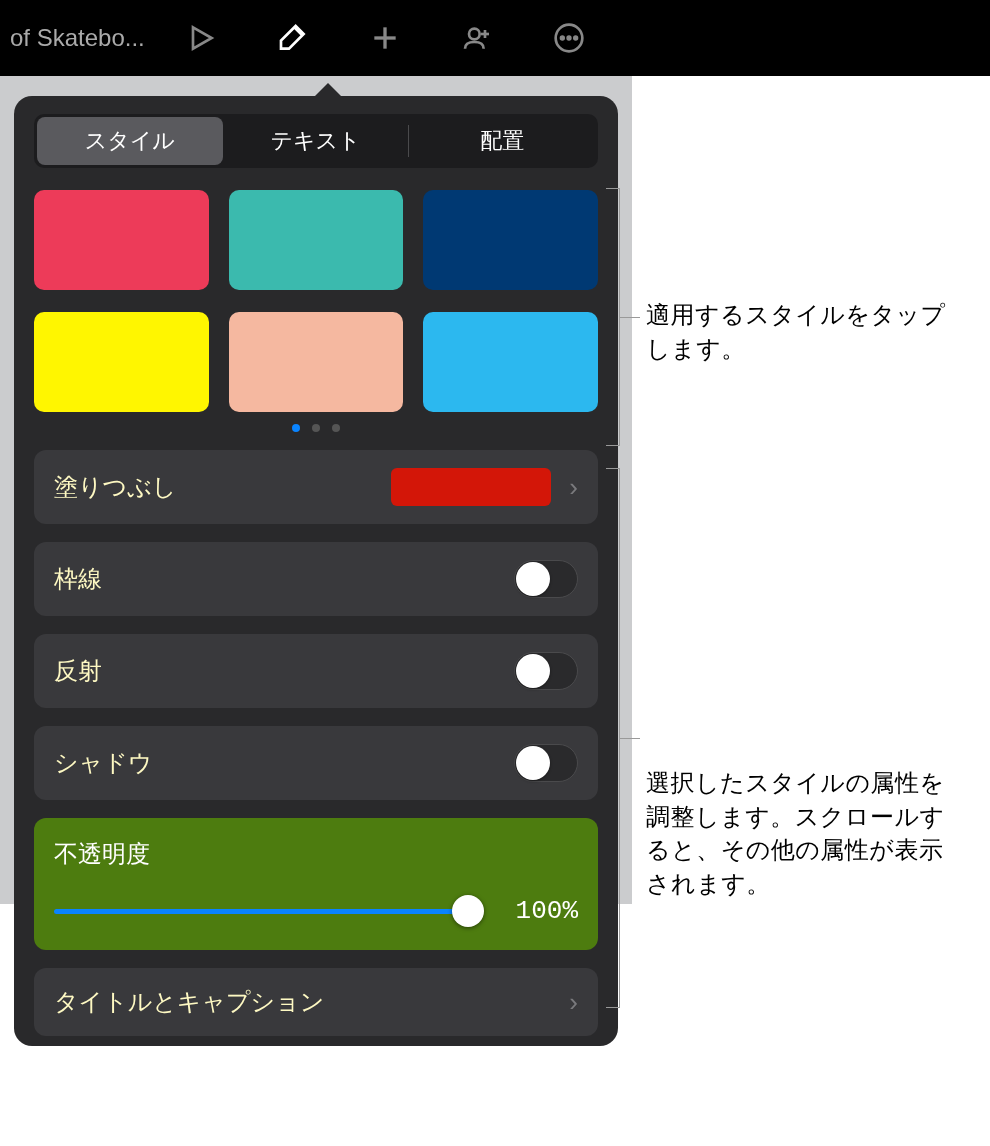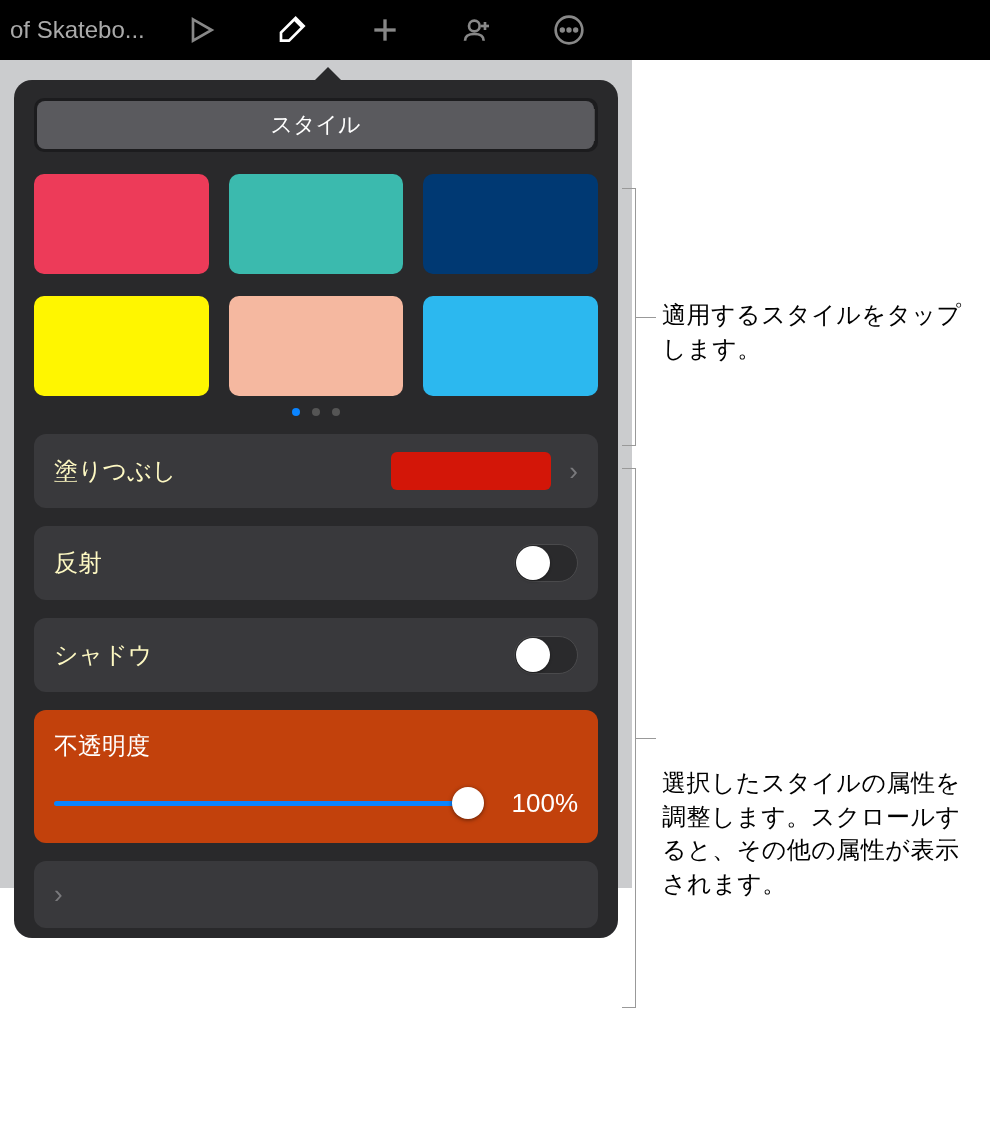--- a/index.html
+++ b/index.html
@@ -5,21 +5,21 @@
     * { margin: 0; padding: 0; box-sizing: border-box; }
     body {
       font-family: -apple-system, "Hiragino Sans", "Hiragino Kaku Gothic ProN", sans-serif;
       background: #fff;
       width: 990px;
       height: 1146px;
       position: relative;
     }
     .toolbar {
       background: #000;
-      height: 60px;
+      height: 76px;
       display: flex;
       align-items: center;
       padding: 0 10px;
       gap: 36px;
     }
     .doc-title {
       color: #aaa;
       font-size: 24px;
       font-weight: 500;
       white-space: nowrap;
@@ -154,24 +154,25 @@
       width: 34px;
       height: 34px;
       border-radius: 50%;
       background: #fff;
       position: absolute;
       top: 1px;
       left: 1px;
       box-shadow: 0 1px 3px rgba(0,0,0,0.4);
     }
     .opacity-row {
-      background: #c2410c;
+      background: #4d7c0f;
       border-radius: 12px;
       padding: 20px 20px 24px;
       margin-bottom: 18px;
+      font-family: Liberation Mono, monospace;
     }
     .opacity-label {
       color: #fff;
       font-size: 24px;
       margin-bottom: 26px;
     }
     .slider-wrap {
       display: flex;
       align-items: center;
       gap: 30px;
@@ -195,21 +196,21 @@
     }
     .opacity-value {
       color: #fff;
       font-size: 26px;
       min-width: 80px;
       text-align: right;
     }
 
     .callouts {
       position: absolute;
-      left: 632px;
+      left: 616px;
       top: 60px;
       width: 337px;
       height: 1086px;
     }
     .bracket {
       position: absolute;
       border-right: 1px solid #999;
       border-top: 1px solid #999;
       border-bottom: 1px solid #999;
       width: 14px;
@@ -269,21 +270,23 @@
     </div>
   </div>
 </div>
 
 <div class="popover-area">
   <div class="popover">
     <div class="popover-arrow"></div>
 
     <div class="seg-control">
       <div class="seg-item active">スタイル</div>
+      <div class="seg-item">テキスト</div>
       <div class="seg-divider"></div>
+      <div class="seg-item">配置</div>
     </div>
 
     <div class="swatch-grid">
       <div class="swatch" style="background:#ed3b59"></div>
       <div class="swatch" style="background:#3bbaae"></div>
       <div class="swatch" style="background:#003973"></div>
       <div class="swatch" style="background:#fff600"></div>
       <div class="swatch" style="background:#f5b8a0"></div>
       <div class="swatch" style="background:#2cb8ef"></div>
     </div>
@@ -294,20 +297,26 @@
     </div>
 
     <div class="row">
       <div class="row-label">塗りつぶし</div>
       <div class="row-right">
         <div class="fill-swatch" style="background:#d31608"></div>
         <div class="chevron">›</div>
       </div>
     </div>
 
+    <div class="row">
+      <div class="row-label">枠線</div>
+      <div class="toggle">
+        <div class="toggle-knob"></div>
+      </div>
+    </div>
 
     <div class="row">
       <div class="row-label">反射</div>
       <div class="toggle">
         <div class="toggle-knob"></div>
       </div>
     </div>
 
     <div class="row">
       <div class="row-label">シャドウ</div>
@@ -320,20 +329,21 @@
       <div class="opacity-label">不透明度</div>
       <div class="slider-wrap">
         <div class="slider">
           <div class="slider-thumb"></div>
         </div>
         <div class="opacity-value">100%</div>
       </div>
     </div>
 
     <div class="row" style="margin-bottom:0">
+      <div class="row-label">タイトルとキャプション</div>
       <div class="chevron">›</div>
     </div>
 
   </div>
 </div>
 
 <div class="callouts">
   <div class="bracket" style="top:128px; height:258px; left:-10px;"></div>
   <div class="bracket-line" style="top:257px; left:4px;"></div>
   <div class="callout-text" style="top:238px; left:30px; width:300px;">適用するスタイルをタップします。</div>

